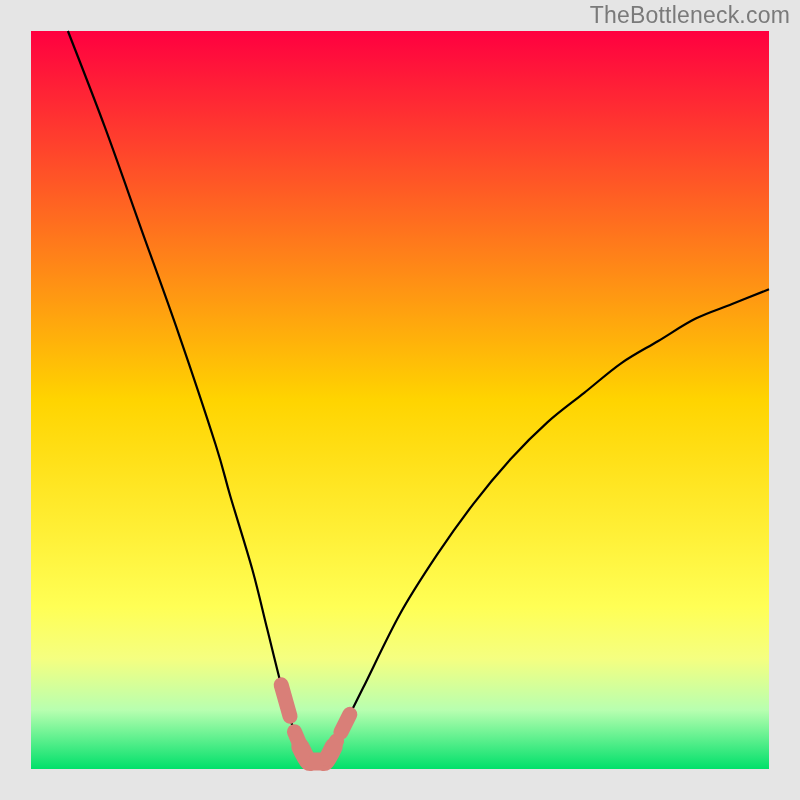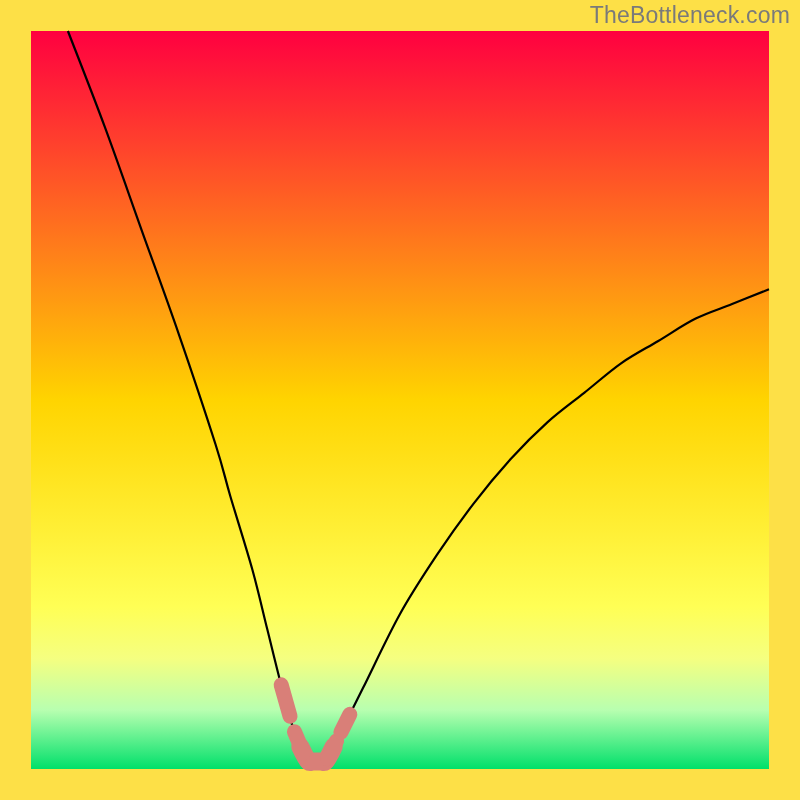--- a/index.html
+++ b/index.html
@@ -10,21 +10,21 @@
     background: #000;
     overflow: hidden;
     font-family: Arial, Helvetica, sans-serif;
   }
   .frame {
     position: absolute;
     top: 0;
     left: 0;
     width: 800px;
     height: 800px;
-    background: #fde047;
+    background: #e5e5e5;
   }
   .plot {
     position: absolute;
     box-sizing: border-box;
   }
   .watermark {
     position: absolute;
     top: 2px;
     right: 10px;
     color: #7a7a7a;

